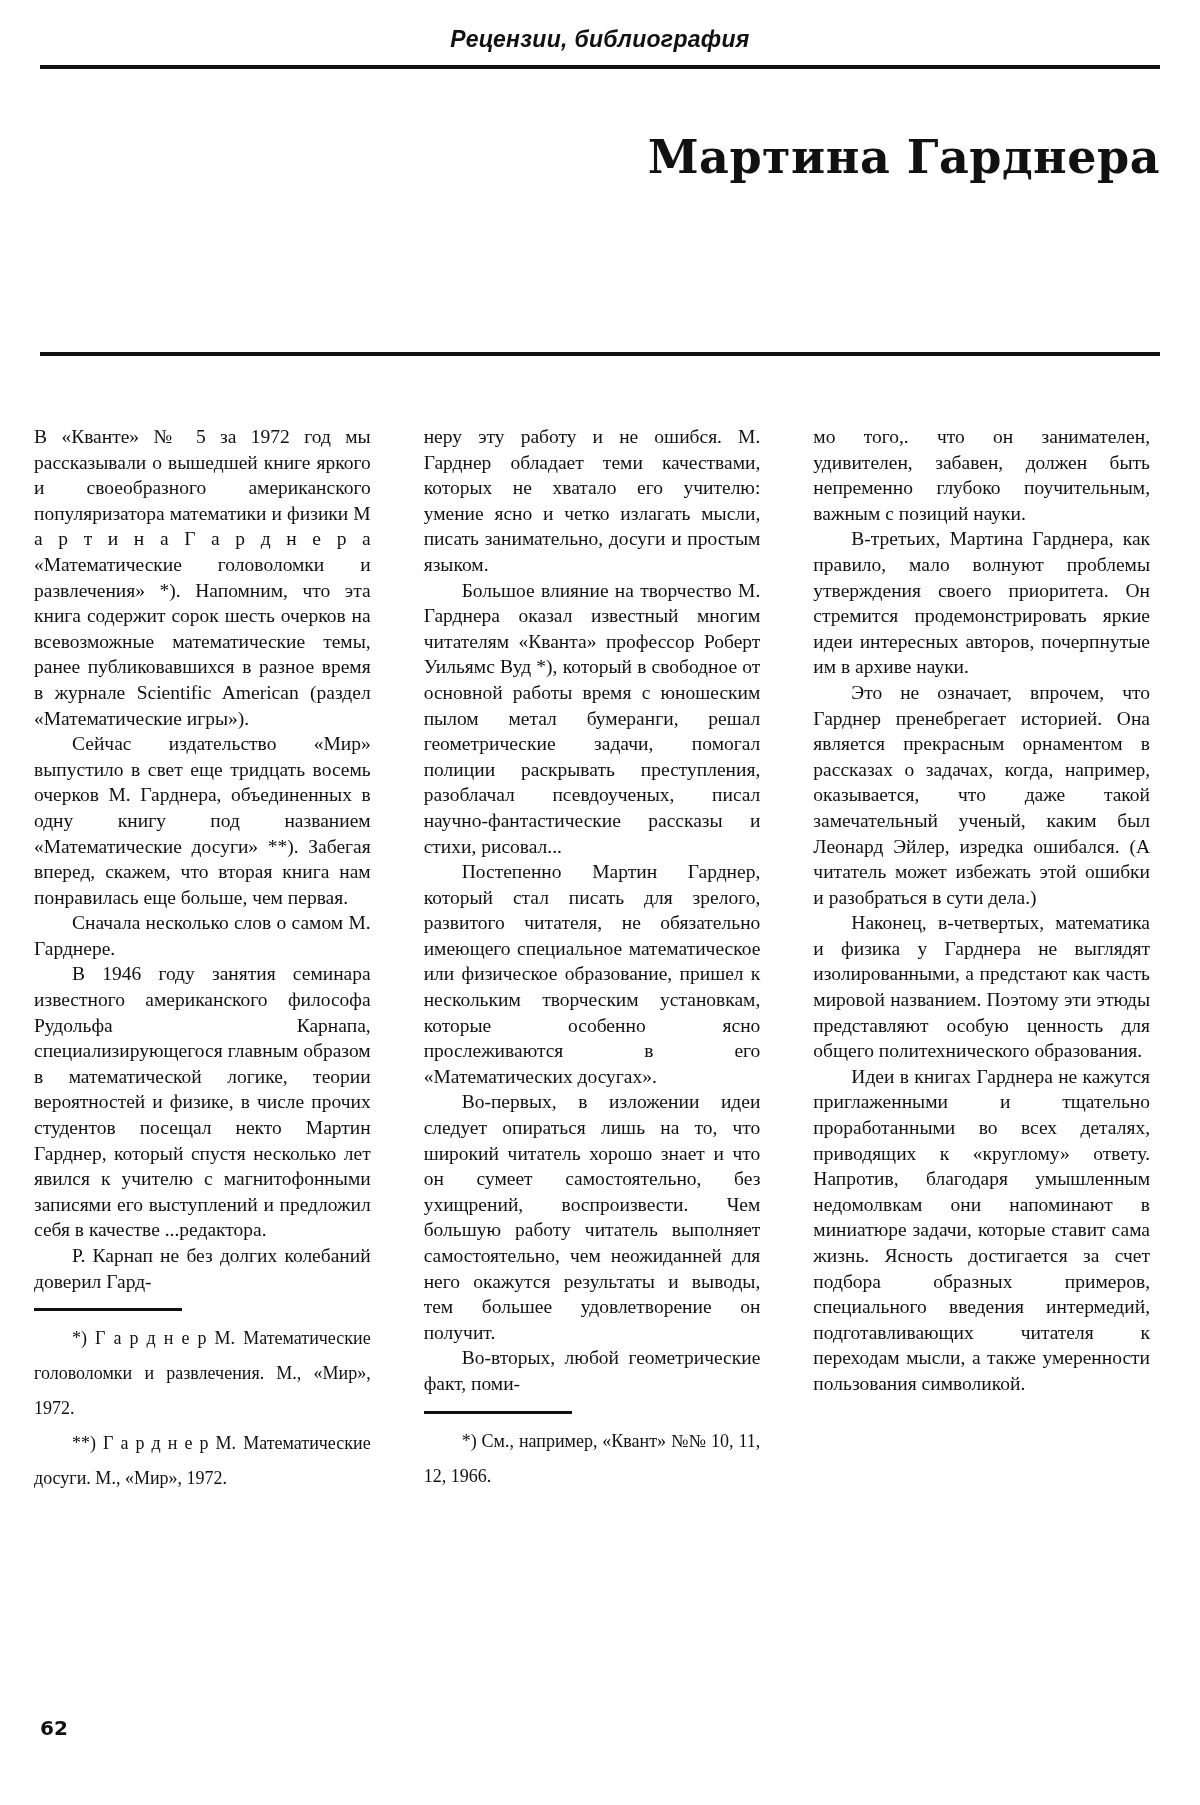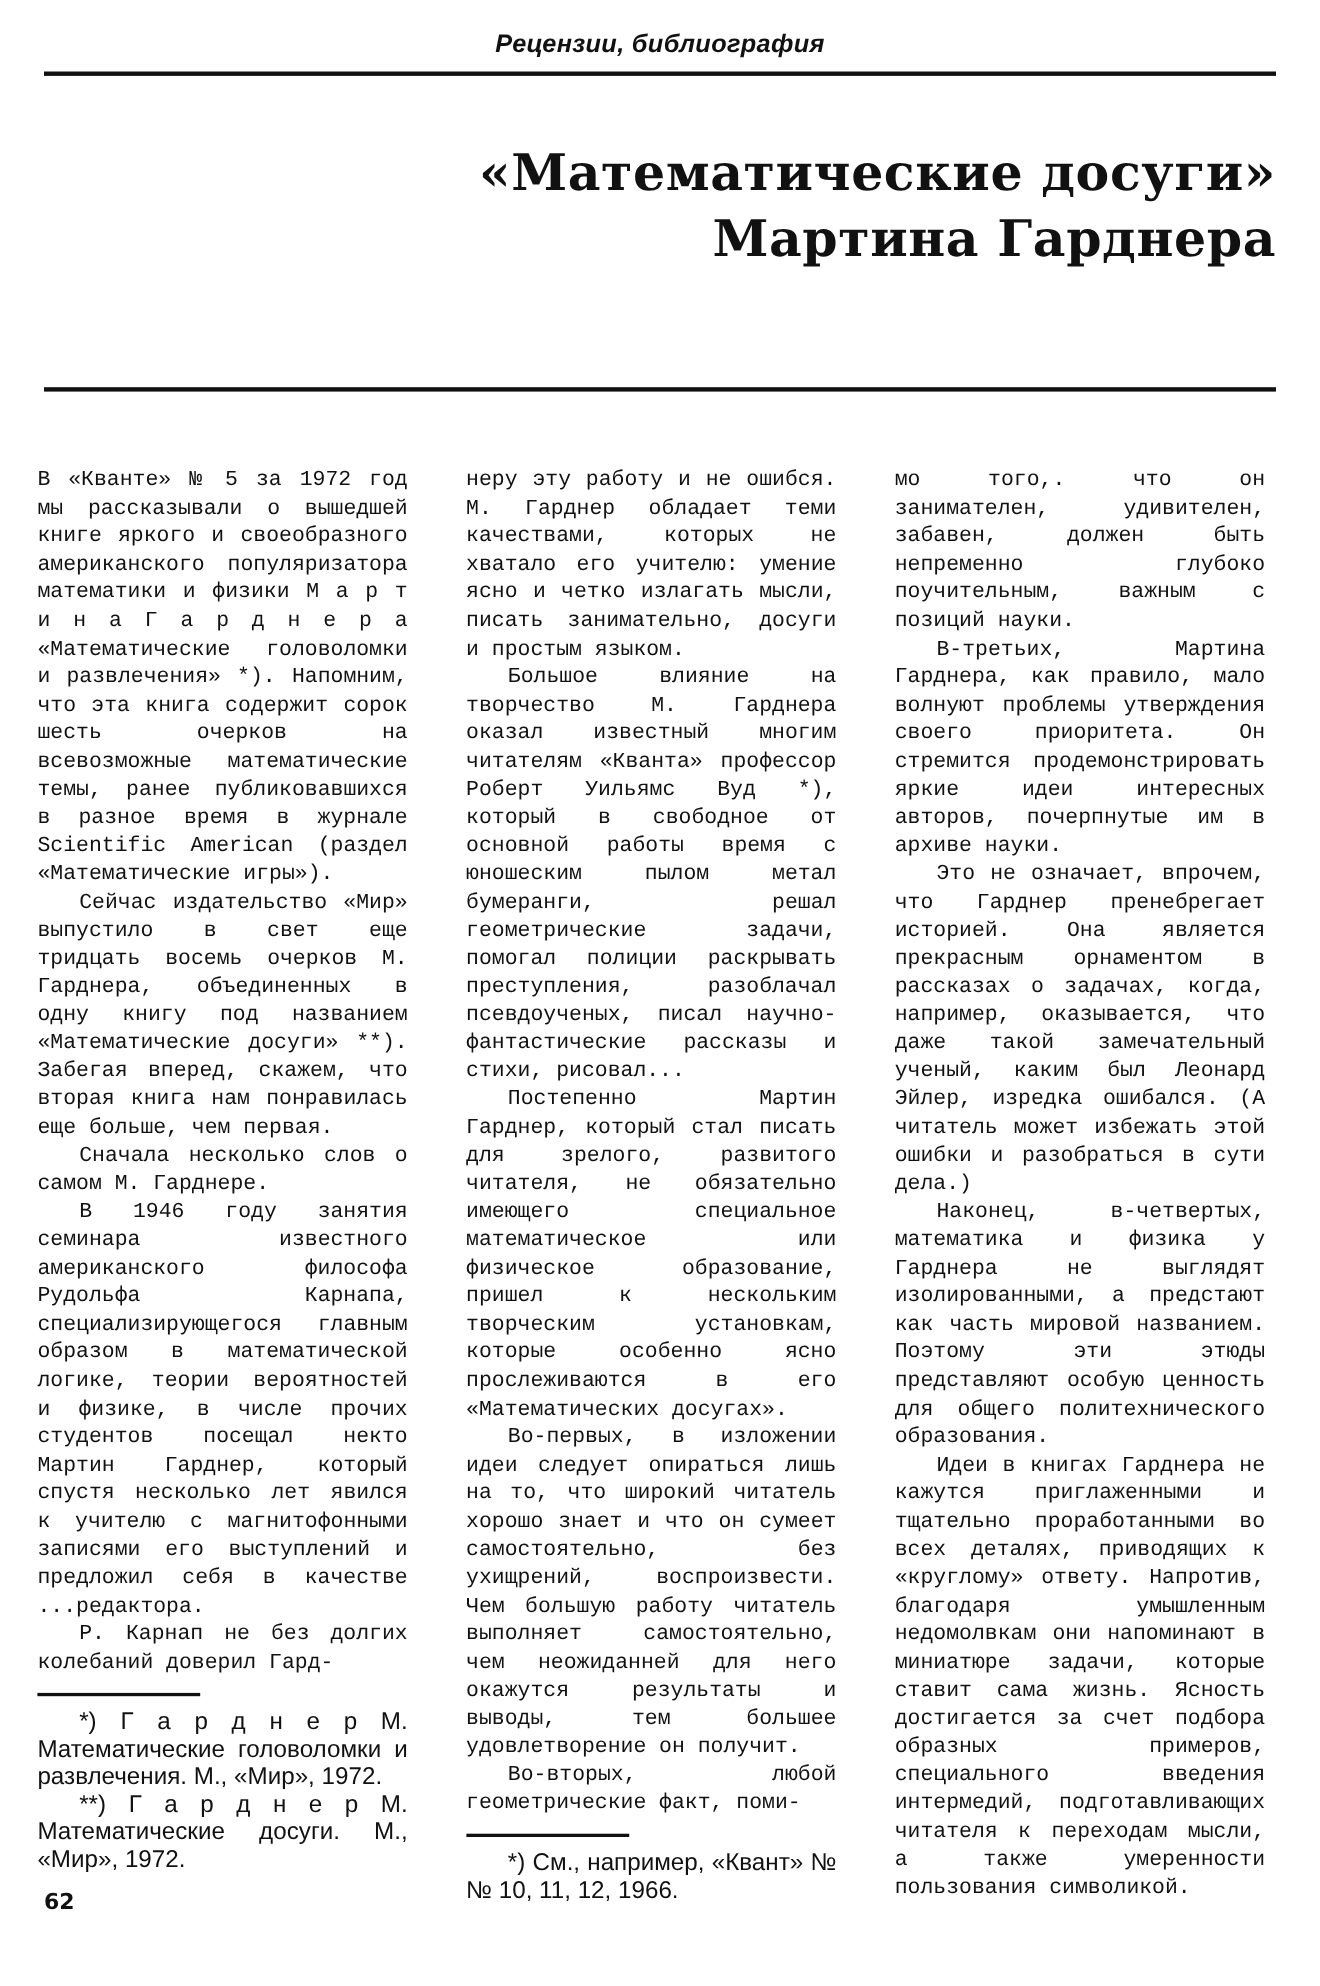--- a/index.html
+++ b/index.html
@@ -76,41 +76,41 @@
   }
   .col {
     width: 342px;
     margin-right: 53px;
     position: relative;
   }
   .col:last-child { margin-right: 16px; }
 
   p.body {
     margin: 0;
-    font-family: Liberation Mono, monospace;
+    font-family: Liberation Serif, serif;
     font-size: 19.5px;
     line-height: 25.6px;
     text-align: justify;
     text-indent: 38px;
     color: #111;
     hyphens: manual;
   }
   p.body.first { text-indent: 0; }
 
   .footnote-rule {
     width: 148px;
     height: 3px;
     background: #111;
     margin: 14px 0 10px 0;
   }
   p.footnote {
     margin: 0;
-    font-family: Liberation Sans, sans-serif;
-    font-size: 22px;
-    line-height: 25px;
+    font-family: Liberation Serif, serif;
+    font-size: 18px;
+    line-height: 35px;
     text-align: justify;
     text-indent: 38px;
     color: #111;
   }
 
   .folio {
     position: absolute;
     left: 40px;
     top: 1716px;
     font-family: "DejaVu Sans", sans-serif;
@@ -123,21 +123,20 @@
 <body>
 
 <div class="page">
 
   <div class="header-section">
     <div class="running-head">Рецензии, библиография</div>
     <div class="rule-top"></div>
   </div>
 
   <div class="title-block">
-    <div class="title-line">«Математические  досуги»</div>
     <div class="title-line">Мартина  Гарднера</div>
   </div>
 
   <div class="rule-under-title"></div>
 
   <div class="columns">
 
     <div class="col col1">
       <p class="body first">В «Кванте» № 5 за 1972 год мы рассказывали о вышедшей книге яркого и своеобразного американского популяризатора математики и физики М а р т и н а   Г а р д н е р а «Математические головоломки и развлечения» *). Напомним, что эта книга содержит сорок шесть очерков на всевозможные математические темы, ранее публиковавшихся в разное время в журнале Scientific American (раздел «Математические игры»).</p>
       <p class="body">Сейчас издательство «Мир» выпустило в свет еще тридцать восемь очерков М. Гарднера, объединенных в одну книгу под названием «Математические досуги» **). Забегая вперед, скажем, что вторая книга нам понравилась еще больше, чем первая.</p>

